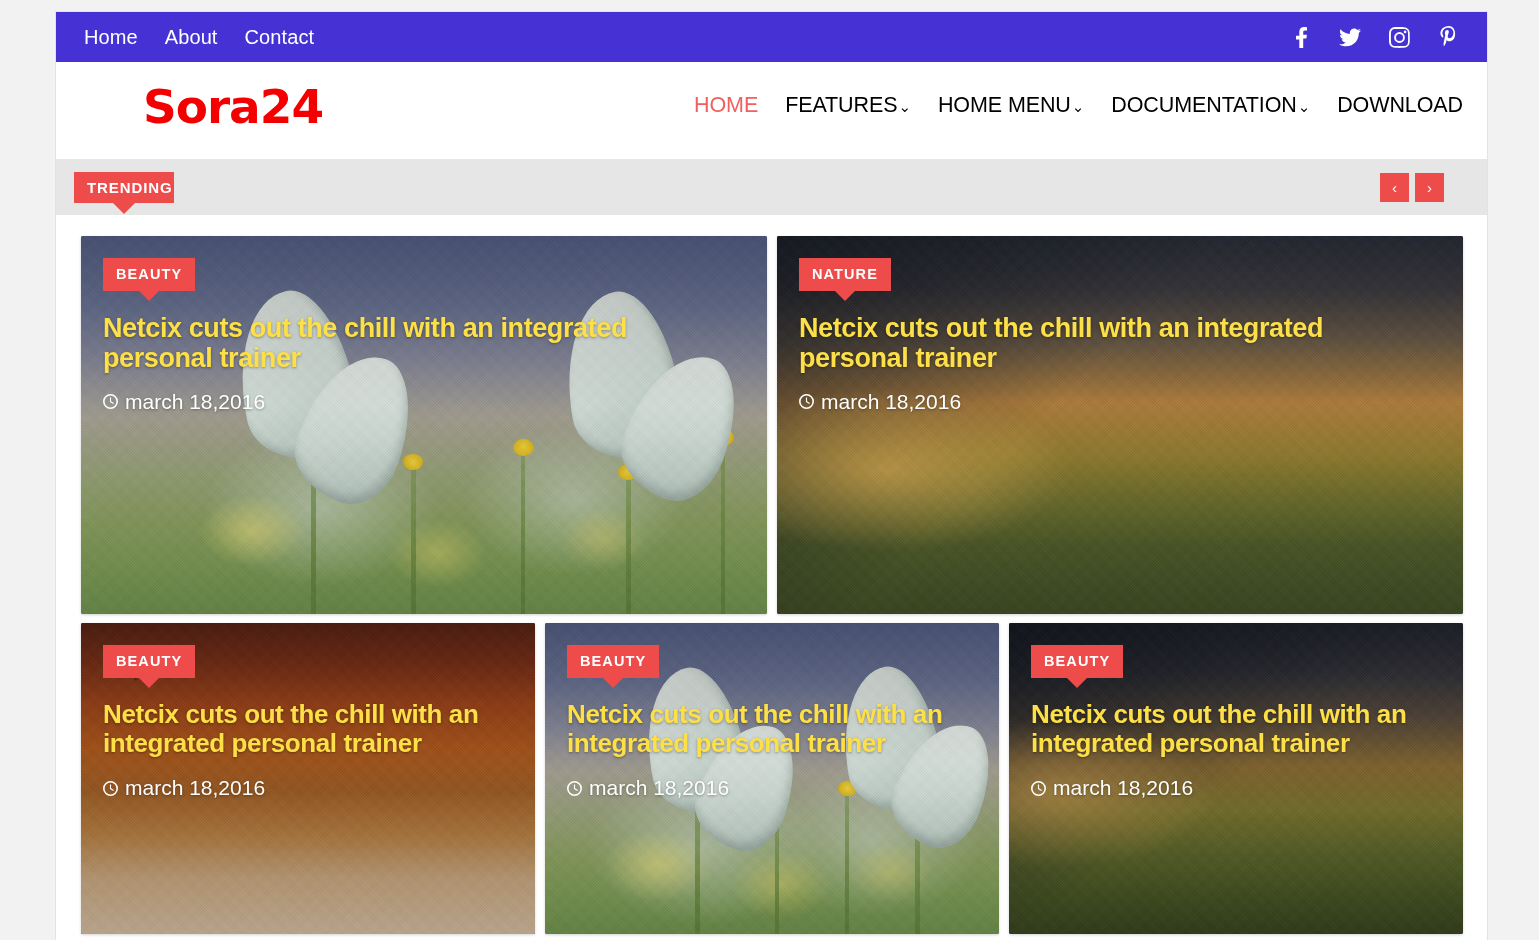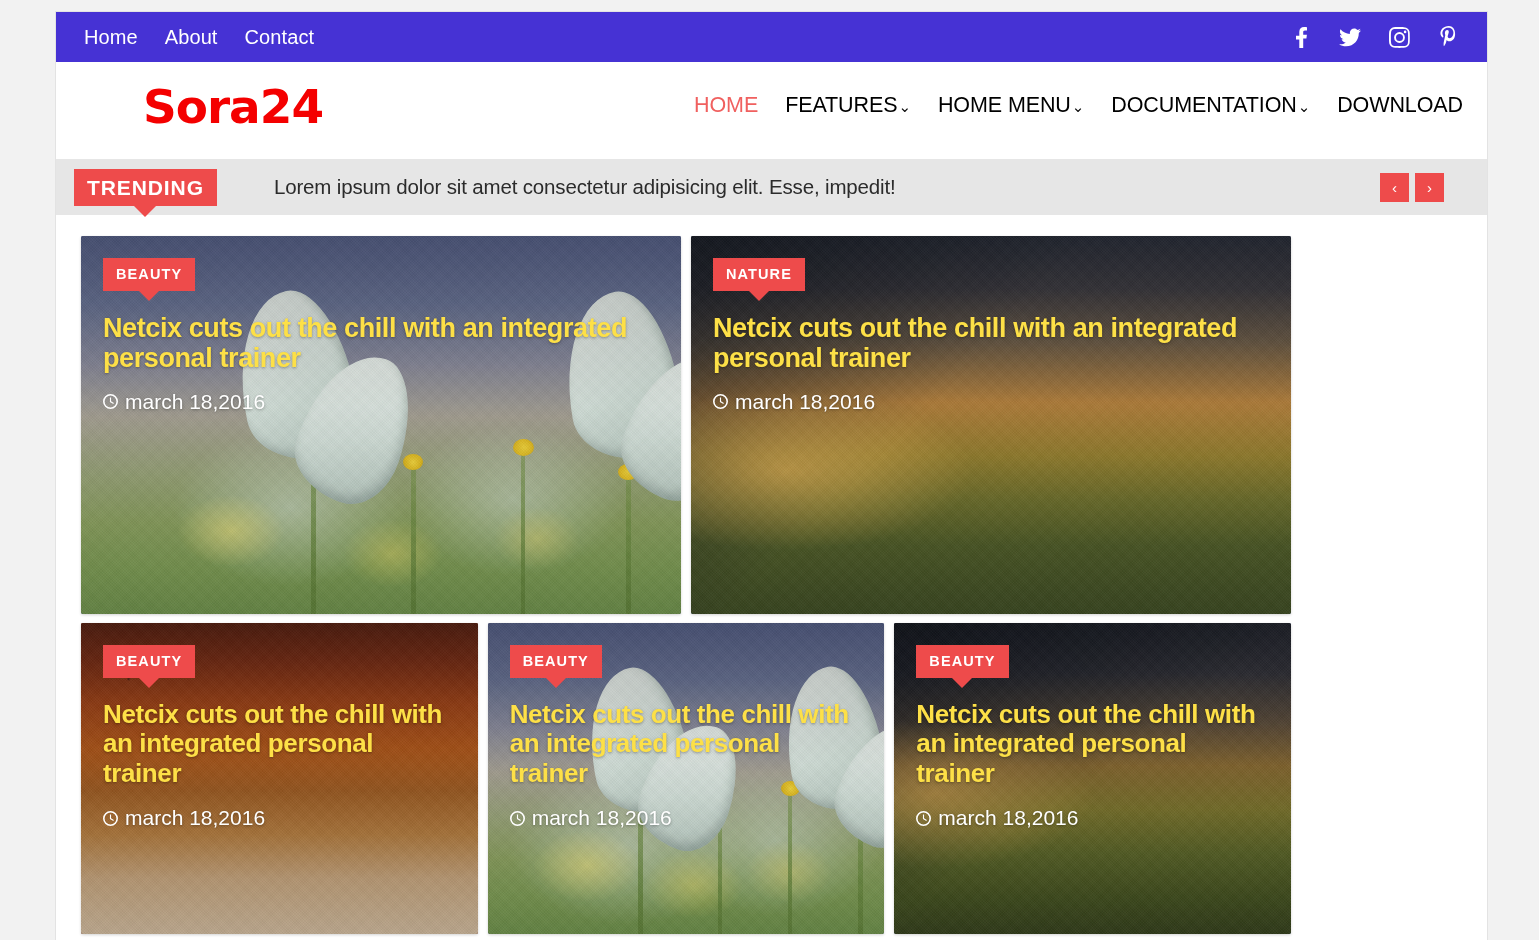--- a/index.html
+++ b/index.html
@@ -108,24 +108,24 @@
     height: 56px;
     background: #e6e6e6;
     display: flex;
     align-items: center;
   }
   .trending-badge {
     position: relative;
     margin-left: 18px;
     background: #ee4b4b;
     color: #ffffff;
-    font-size: 21px;
+    font-size: 15px;
     font-weight: bold;
     letter-spacing: 0.9px;
-    padding: 8px 13px 8px 13px;
+    padding: 8px 1px 8px 13px;
     line-height: 1;
   }
   .trending-badge::after {
     content: "";
     position: absolute;
     left: 50%;
     bottom: -11px;
     margin-left: -11px;
     width: 0; height: 0;
     border-left: 11px solid transparent;
@@ -155,21 +155,21 @@
     font-size: 15px;
     cursor: pointer;
     line-height: 1;
   }
 
   
   .grid {
     position: absolute;
     left: 25px;
     top: 224px;
-    width: 1210px;
+    width: 1382px;
   }
   .row-top {
     display: flex;
     gap: 10px;
   }
   .row-bottom {
     display: flex;
     gap: 10px;
     margin-top: 9px;
   }
@@ -364,21 +364,20 @@
         <span class="caret">⌄</span>
       </div>
       <div class="nav-item">
         <span>DOWNLOAD</span>
       </div>
     </div>
   </div>
 
   <div class="trending">
     <div class="trending-badge">TRENDING</div>
-    <div class="trending-text">Lorem ipsum dolor sit amet consectetur adipisicing elit. Esse, impedit!</div>
     <div class="trending-arrows">
       <div class="arr-btn">‹</div>
       <div class="arr-btn">›</div>
     </div>
   </div>
 
   <div class="grid">
 
     <div class="row-top">
 

